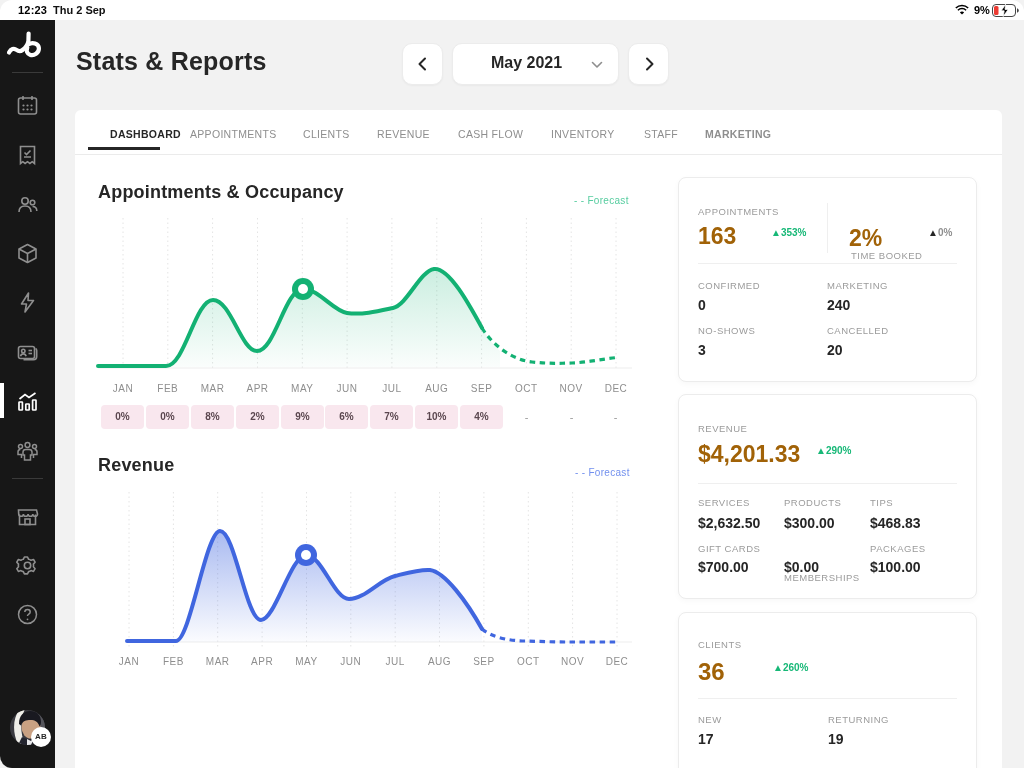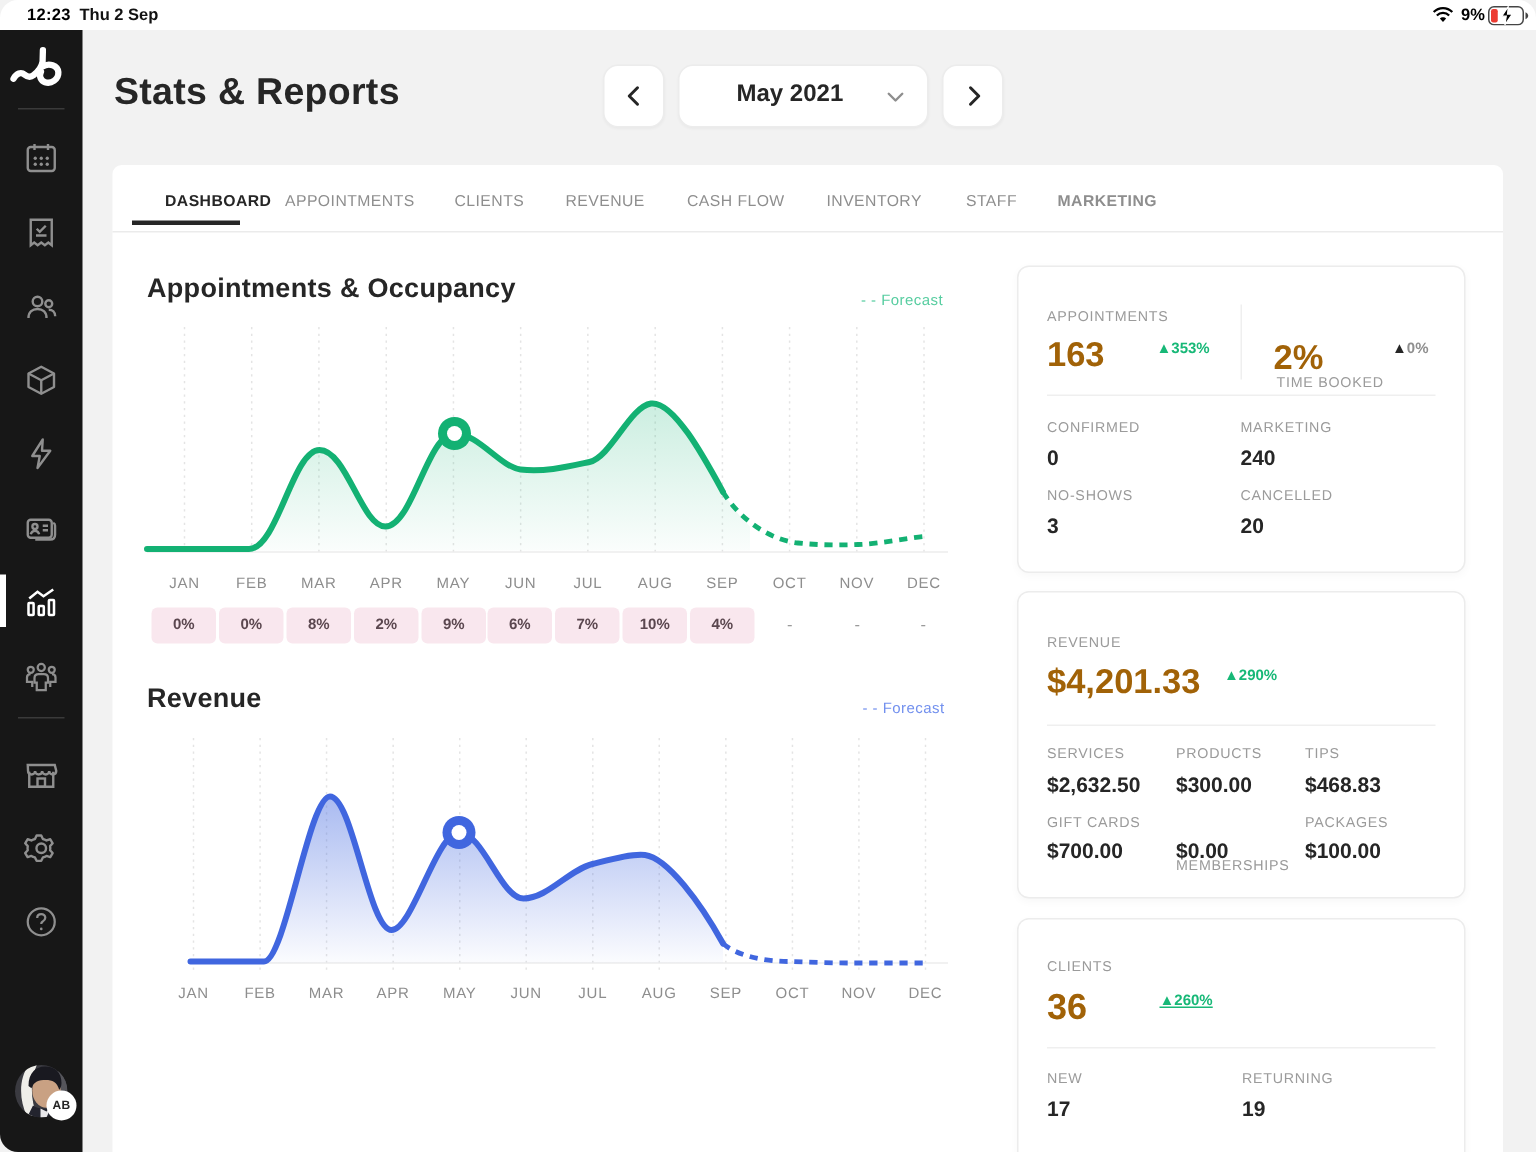--- a/index.html
+++ b/index.html
@@ -348,20 +348,20 @@
   <div class="clabel" style="left:698px; top:543px;">GIFT CARDS</div>
   <div class="cval" style="left:698px; top:560px;">$700.00</div>
   <div class="clabel" style="left:784px; top:572px;">MEMBERSHIPS</div>
   <div class="cval" style="left:784px; top:560px;">$0.00</div>
   <div class="clabel" style="left:870px; top:543px;">PACKAGES</div>
   <div class="cval" style="left:870px; top:560px;">$100.00</div>
 
   <div class="card" style="top:612px; height:200px;"></div>
   <div class="clabel" style="left:698px; top:639px;">CLIENTS</div>
   <div class="cbig" style="left:698px; top:660px; font-size:24px;">36</div>
-  <div class="cchange" style="left:773px; top:663px;text-decoration:underline;">▲260%</div>
+  <div class="cchange" style="left:773px; top:663px;">▲260%</div>
   <div class="cdivh" style="left:698px; top:698px; width:259px;"></div>
   <div class="clabel" style="left:698px; top:714px;">NEW</div>
   <div class="cval" style="left:698px; top:732px;">17</div>
   <div class="clabel" style="left:828px; top:714px;">RETURNING</div>
   <div class="cval" style="left:828px; top:732px;">19</div>
 
 </div>
 
 </body></html>

